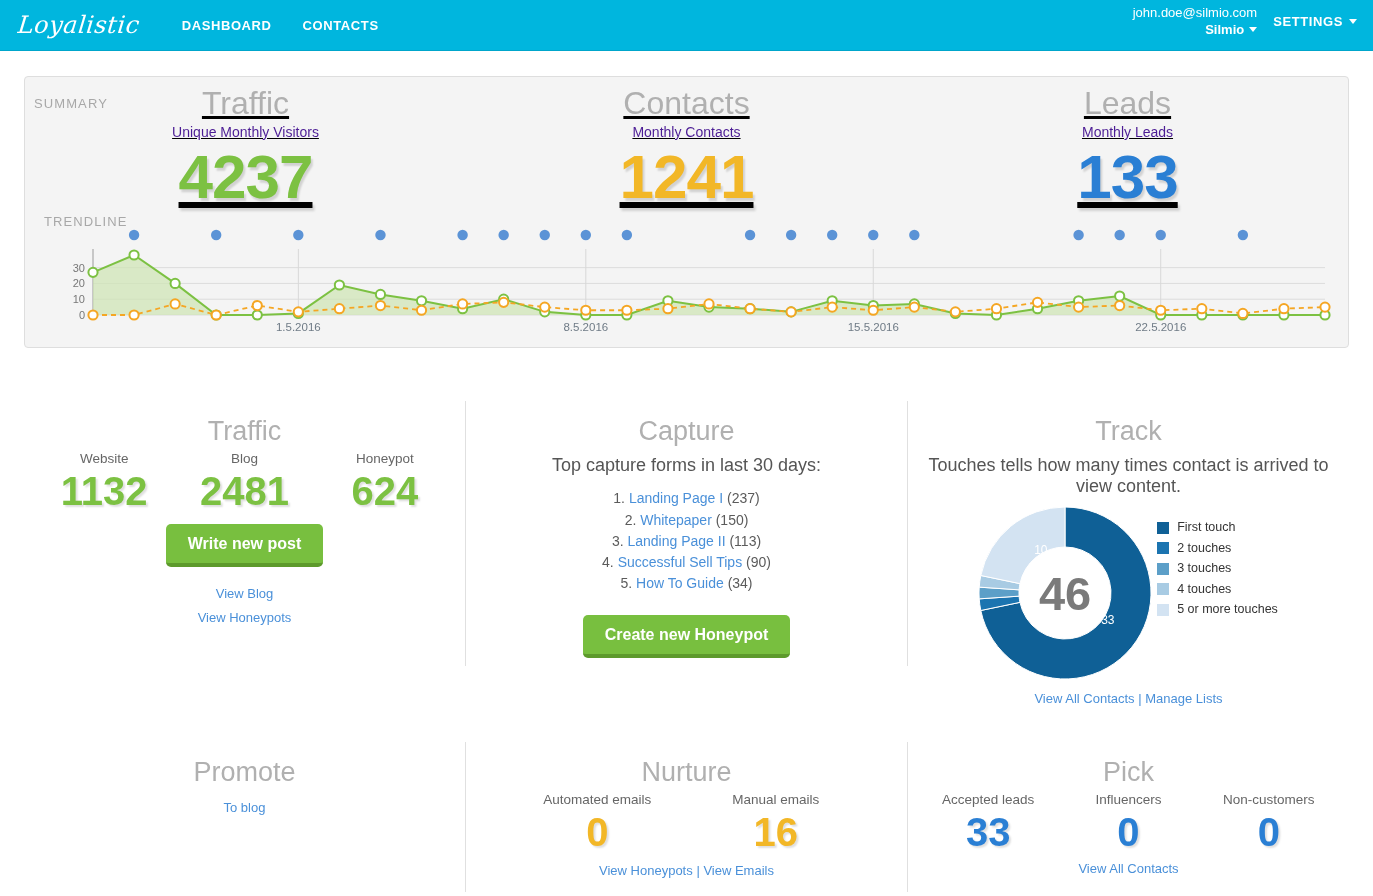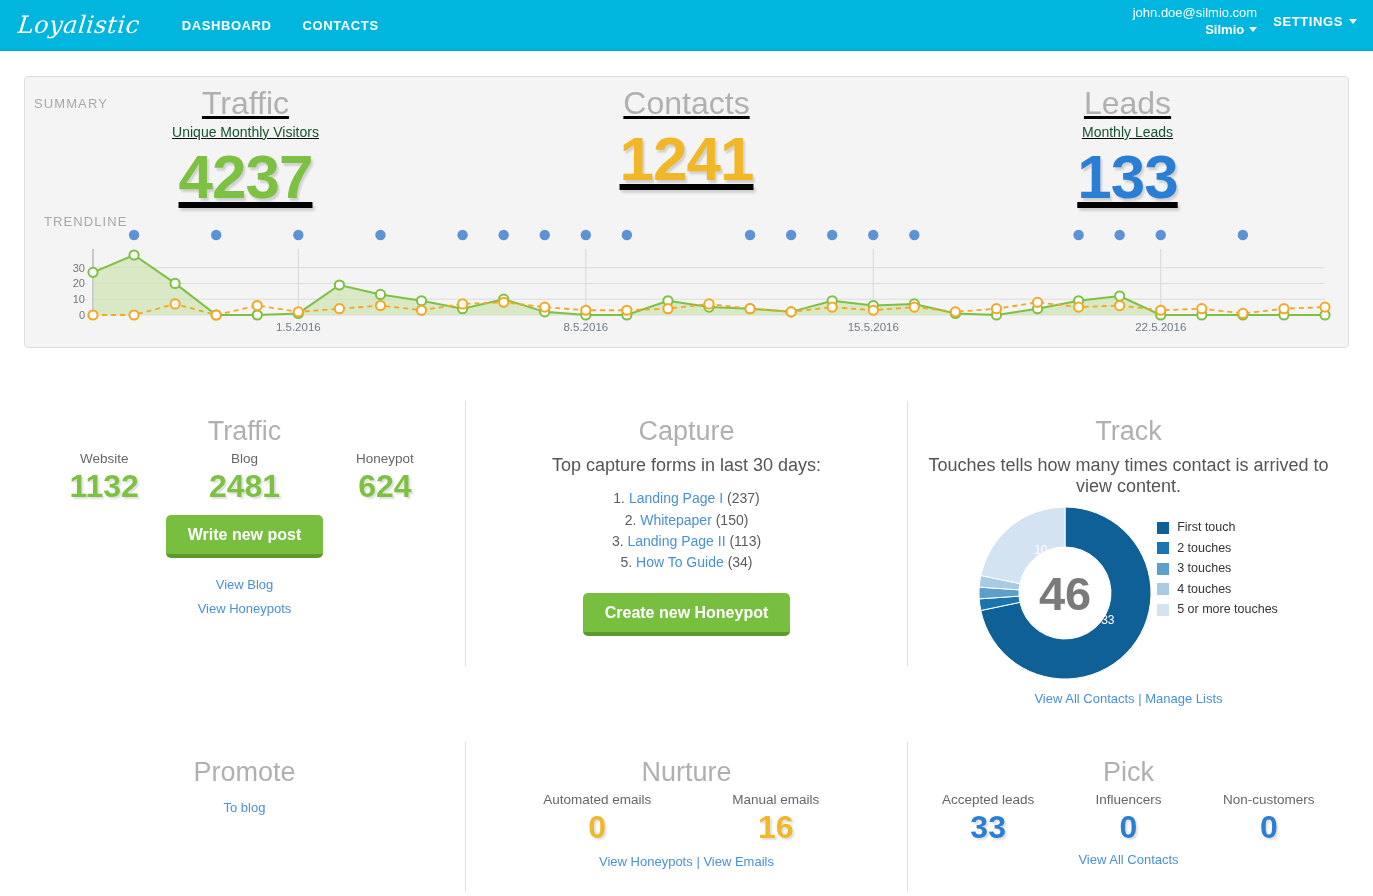--- a/index.html
+++ b/index.html
@@ -102,21 +102,21 @@
   }
   .kpi-title {
     font-size: 32px;
     color: #b0b0b0;
     font-weight: normal;
     line-height: 1.15;
     font-family: "Liberation Sans", sans-serif;
   }
   .kpi-sub {
     font-size: 14px;
-    color: #14532d;
+    color: #4c1d95;
     margin-top: 2px;
   }
   .kpi-value {
     font-size: 62px;
     font-weight: bold;
     line-height: 1.05;
     margin-top: 4px;
     text-shadow: 2px 3px 2px rgba(0,0,0,0.14);
     letter-spacing: -1px;
   }
@@ -158,21 +158,21 @@
   .panel-desc {
     font-size: 18px;
     color: #555555;
     margin-top: 8px;
   }
 
   .stat-row { display: flex; justify-content: center; margin-top: 4px; }
   .stat { flex: 1; }
   .stat-label { font-size: 13.5px; color: #666666; }
   .stat-value {
-    font-size: 32px; font-weight: bold;
+    font-size: 40px; font-weight: bold;
     line-height: 1.15; margin-top: 2px;
     text-shadow: 2px 2px 2px rgba(0,0,0,0.13);
   }
   .v-green { color: #7cc142; }
   .v-yellow { color: #f2b727; }
   .v-blue { color: #2a7fd4; }
 
   .btn-green {
     display: inline-block;
     background: #78bf3f;
@@ -271,20 +271,21 @@
   <div class="section-label lbl-trendline">TRENDLINE</div>
 
   <div class="kpi-row">
     <div class="kpi">
       <div class="kpi-title">Traffic</div>
       <div class="kpi-sub">Unique Monthly Visitors</div>
       <div class="kpi-value kpi-green">4237</div>
     </div>
     <div class="kpi">
       <div class="kpi-title">Contacts</div>
+      <div class="kpi-sub">Monthly Contacts</div>
       <div class="kpi-value kpi-yellow">1241</div>
     </div>
     <div class="kpi">
       <div class="kpi-title">Leads</div>
       <div class="kpi-sub">Monthly Leads</div>
       <div class="kpi-value kpi-blue">133</div>
     </div>
   </div>
 
   <div class="chart-wrap">
@@ -433,20 +434,25 @@
         <span class="capture-count">2.</span>
         <a class="link" style="font-size:14px">Whitepaper</a>
         <span class="capture-count">(150)</span>
       </li>
       <li>
         <span class="capture-count">3.</span>
         <a class="link" style="font-size:14px">Landing Page II</a>
         <span class="capture-count">(113)</span>
       </li>
       <li>
+        <span class="capture-count">4.</span>
+        <a class="link" style="font-size:14px">Successful Sell Tips</a>
+        <span class="capture-count">(90)</span>
+      </li>
+      <li>
         <span class="capture-count">5.</span>
         <a class="link" style="font-size:14px">How To Guide</a>
         <span class="capture-count">(34)</span>
       </li>
     </ol>
     <div style="margin-top:20px;">
       <button class="btn-green">Create new Honeypot</button>
     </div>
   </div>
 

